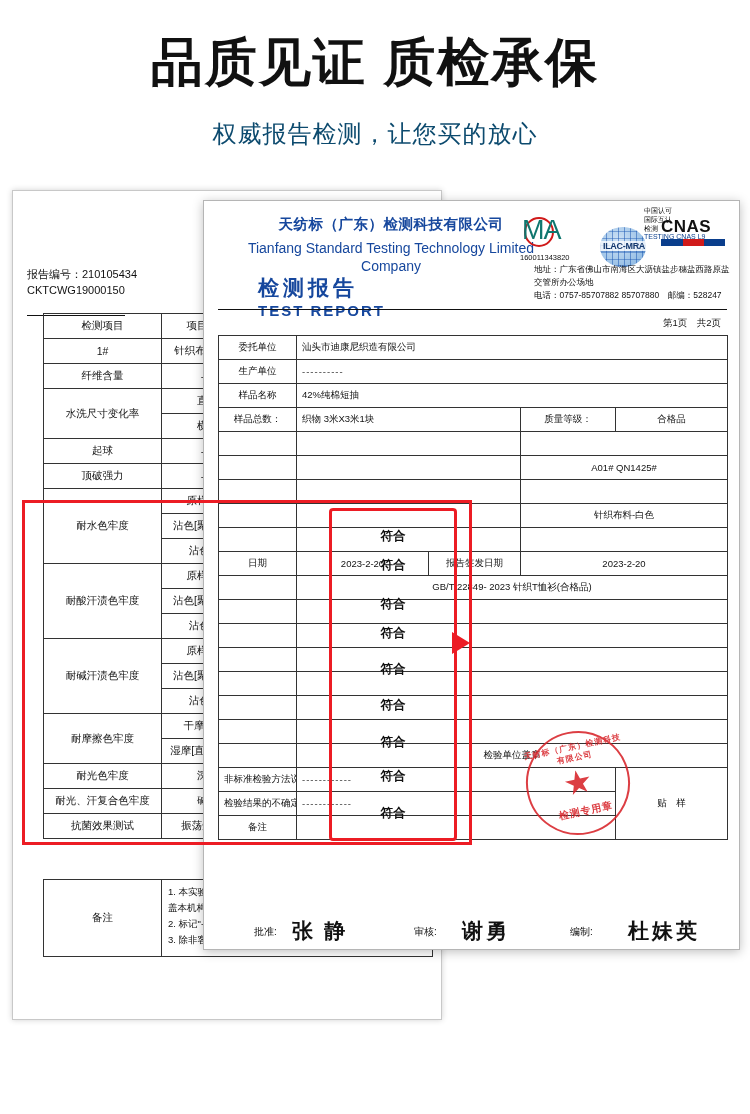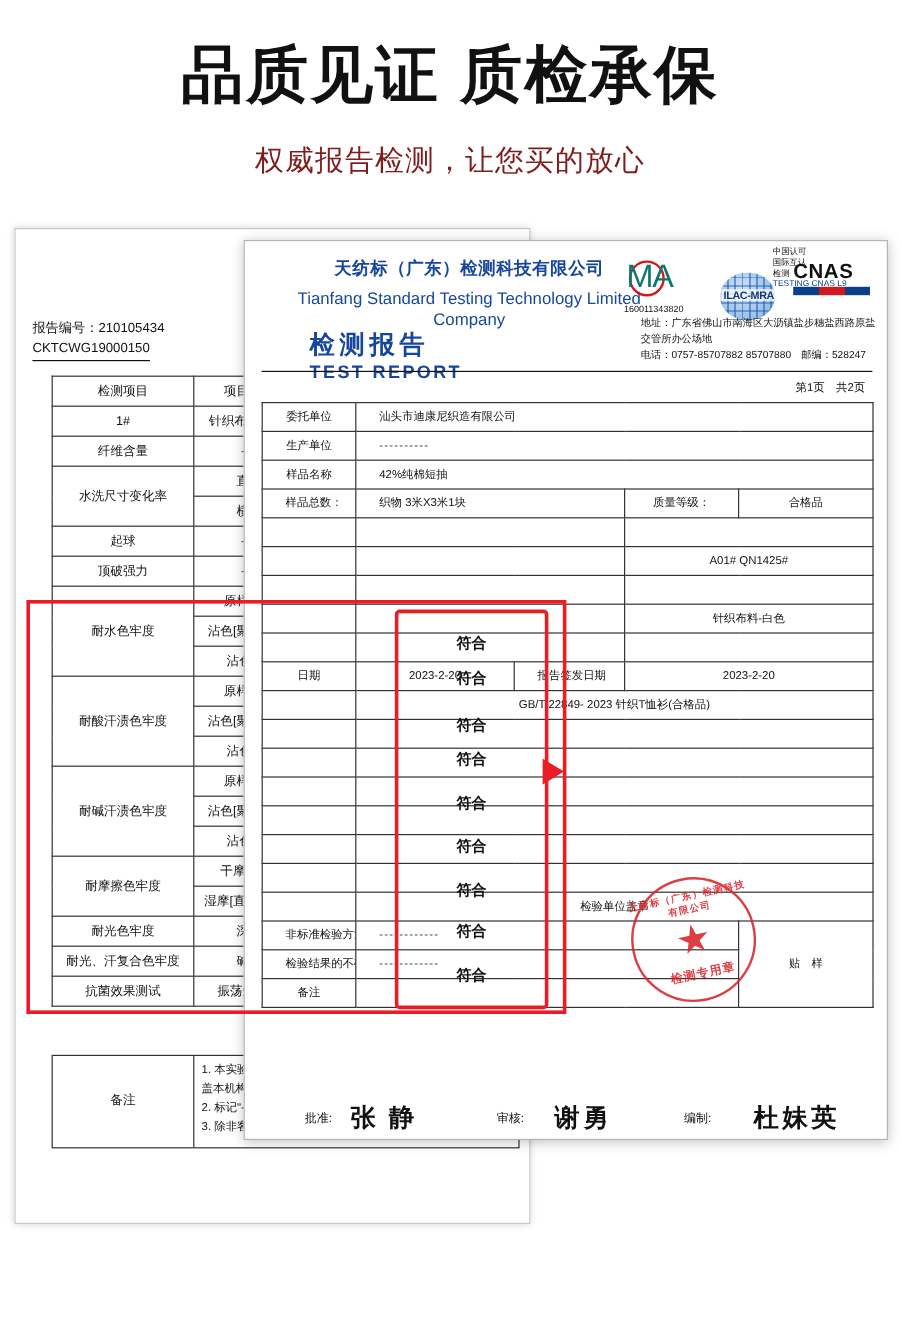--- a/index.html
+++ b/index.html
@@ -25,21 +25,21 @@
     font-weight: bold;
     letter-spacing: 2px;
     color: #111;
     font-family: "Liberation Sans", sans-serif;
   }
   .subhead {
     position: absolute;
     top: 118px; left: 0; width: 750px;
     text-align: center;
     font-size: 24px;
-    color: #7f1d1d;
+    color: #0c4a6e;
     letter-spacing: 1px;
   }
 
   
   .doc-back {
     position: absolute;
     left: 12px; top: 190px;
     width: 430px; height: 830px;
     background: #fff;
     border: 1px solid #c8c8c8;
@@ -49,21 +49,21 @@
   .back-idblock {
     position: absolute;
     left: 14px; top: 76px;
     font-size: 11px;
     color: #111;
     line-height: 1.45;
   }
   .back-idblock .line2 {
     border-bottom: 1px solid #111;
     display: inline-block;
-    padding-bottom: 1px;
+    padding-bottom: 16px;
   }
 
   table.back-table {
     position: absolute;
     left: 30px; top: 122px;
     width: 390px;
     border-collapse: collapse;
     font-size: 10.5px;
     color: #111;
     table-layout: fixed;
@@ -220,21 +220,21 @@
     position: absolute;
     left: 14px; top: 134px;
     width: 509px;
     border-collapse: collapse;
     font-size: 9.5px;
     color: #111;
     table-layout: fixed;
   }
   table.fr-table td {
     border: 1px solid #333;
-    padding: 2px 19px;
+    padding: 2px 5px;
     height: 24px;
     vertical-align: middle;
     overflow: hidden;
     white-space: nowrap;
   }
   td.lbl { text-align: center; }
   td.val { text-align: left; }
   td.ctr { text-align: center; }
 
   .sig-area {

